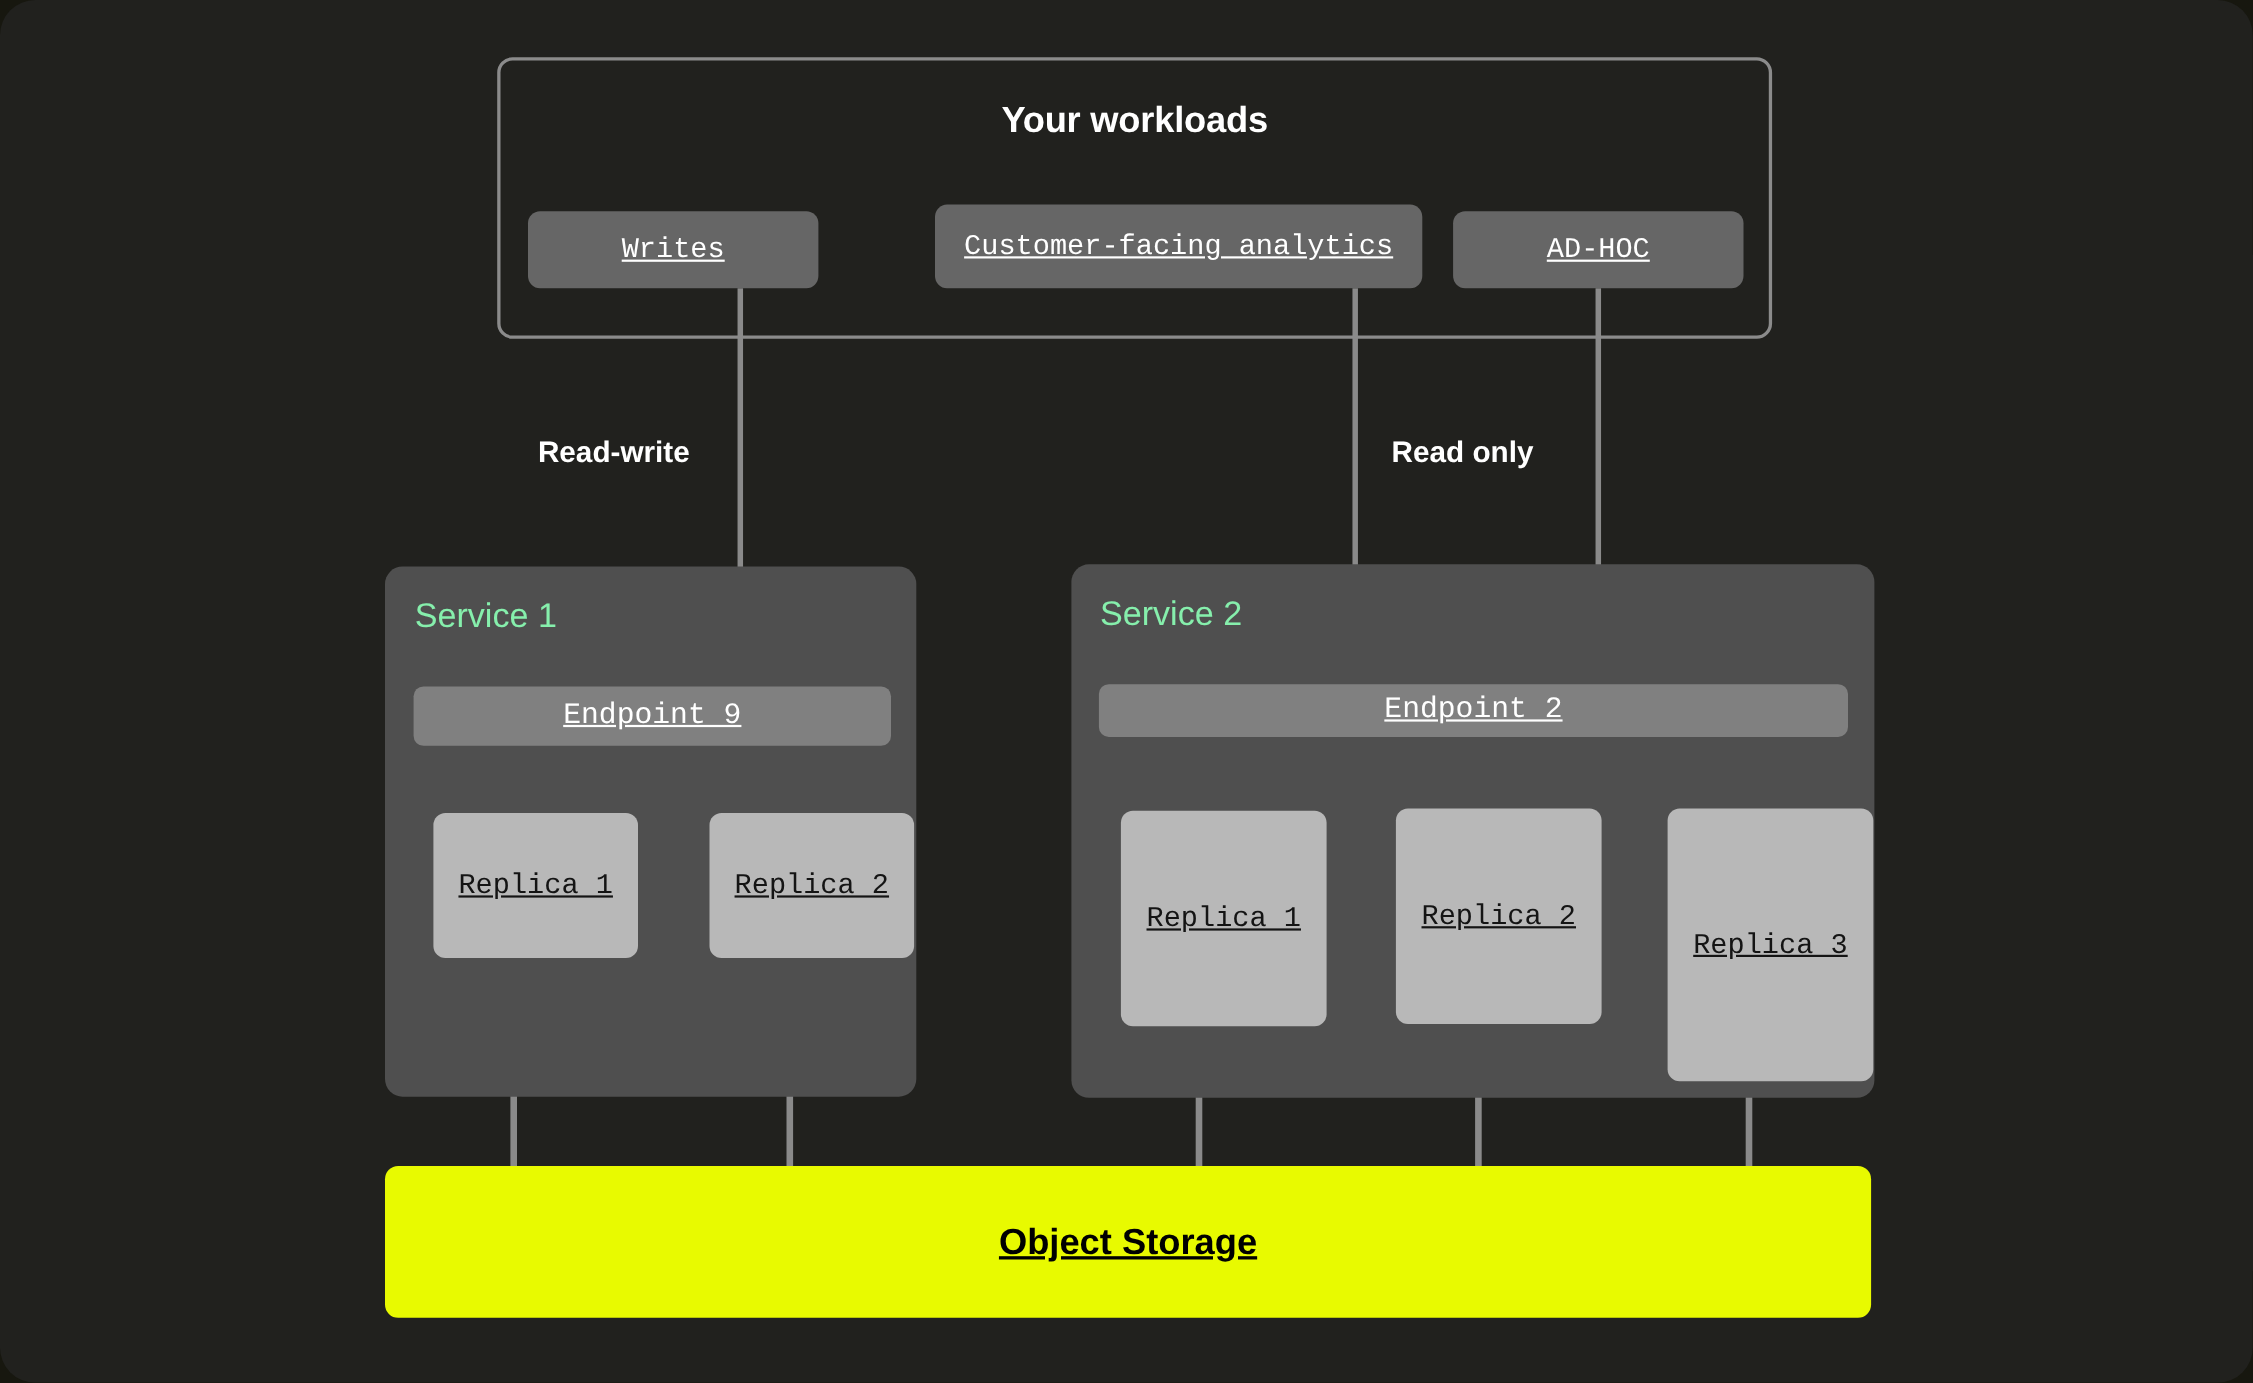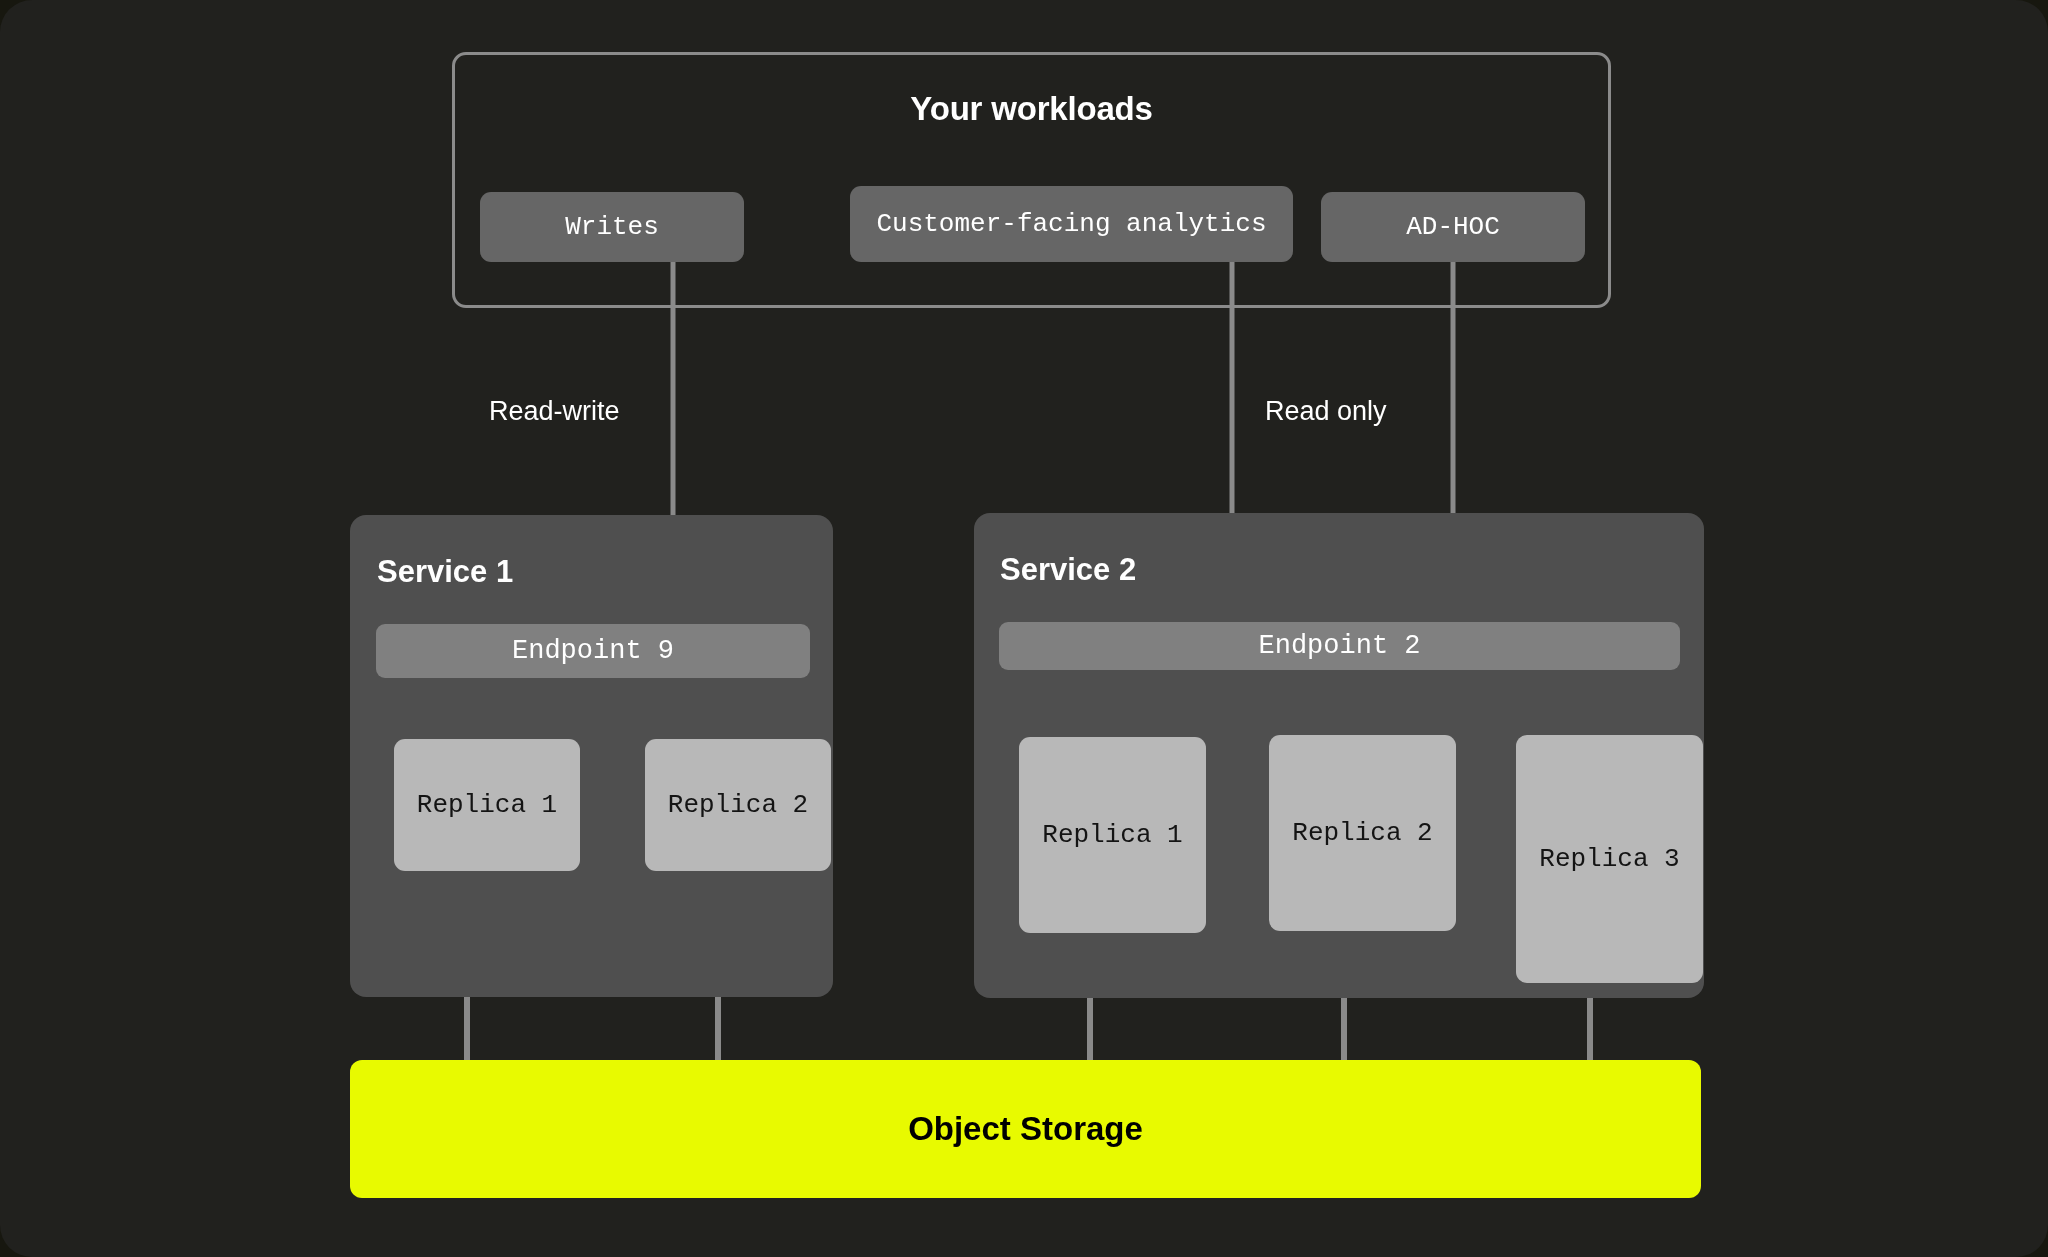--- a/index.html
+++ b/index.html
@@ -35,20 +35,21 @@
   }
 
   
   .node {
     position: absolute;
     box-sizing: border-box;
     display: flex;
     align-items: center;
     justify-content: center;
     z-index: 2;
+    text-decoration: underline;
   }
 
   
   #workloads-frame {
     position: absolute;
     left: 452px;
     top: 52px;
     width: 1159px;
     height: 256px;
     border: 3px solid #8b8b8b;
@@ -82,26 +83,25 @@
   
   .service-box {
     position: absolute;
     background: #4f4f4f;
     border-radius: 16px;
     box-sizing: border-box;
     z-index: 2;
   }
   .service-title {
     position: absolute;
-    color: #ffffff;
+    color: #86efac;
     font-size: 31px;
-    font-weight: bold;
+    font-weight: normal;
     z-index: 4;
     white-space: nowrap;
-    margin-top: 12px;
   }
 
   .endpoint-box {
     background: #808080;
     border-radius: 9px;
     color: #ffffff;
     font-family: "Liberation Mono", "DejaVu Sans Mono", monospace;
     font-size: 27px;
     z-index: 4;
   }
@@ -129,21 +129,21 @@
     font-size: 33px;
     font-weight: bold;
     z-index: 5;
   }
 
   
   .edge-label {
     position: absolute;
     color: #ffffff;
     font-size: 27px;
-    font-weight: normal;
+    font-weight: bold;
     white-space: nowrap;
     z-index: 3;
   }
 </style>
 </head>
 <body>
 
 <div id="canvas">
 
   <svg id="wires" viewBox="0 0 2048 1257" xmlns="http://www.w3.org/2000/svg">

